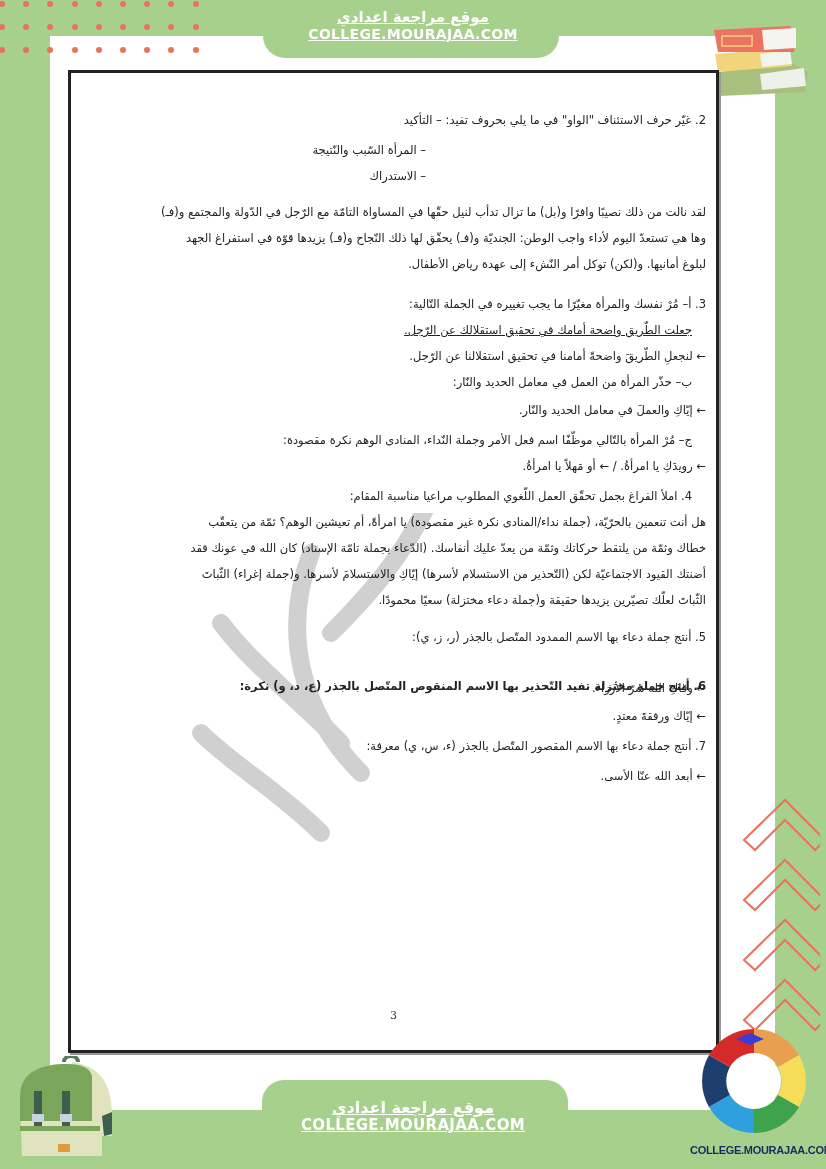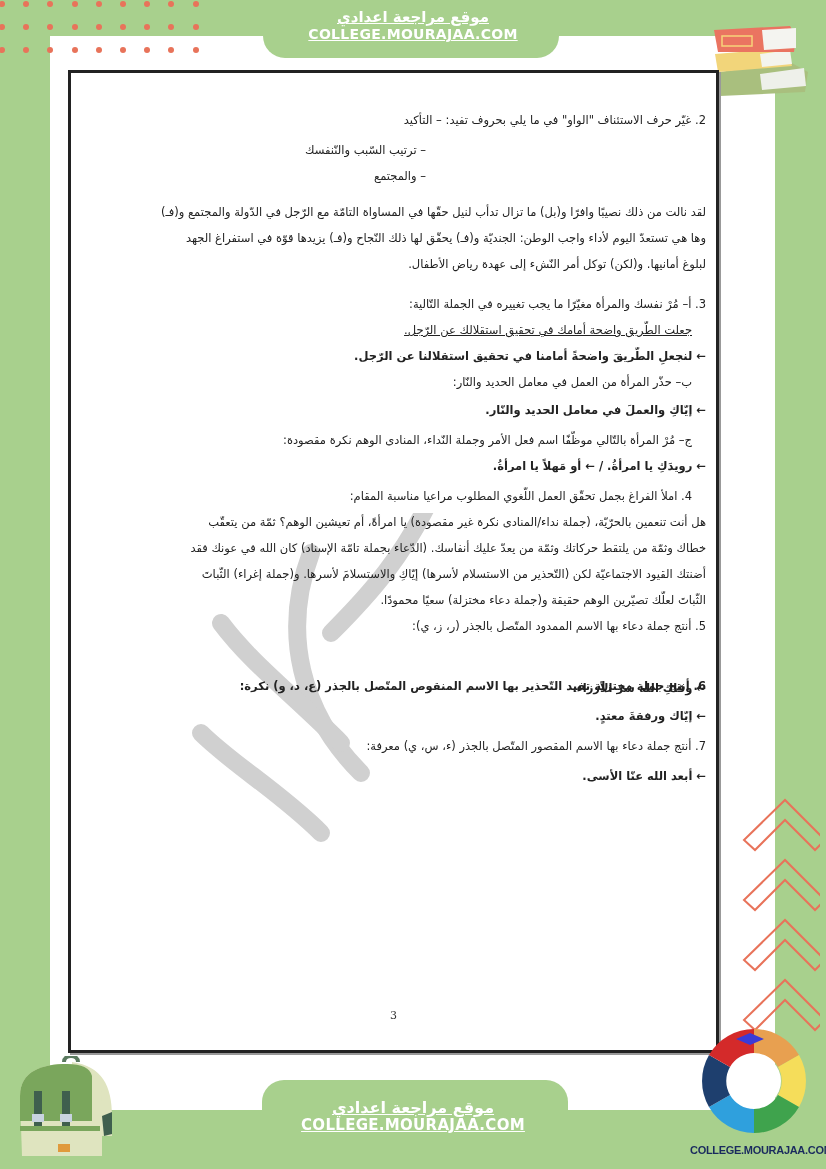--- a/index.html
+++ b/index.html
@@ -6,21 +6,21 @@
   body { width:826px; height:1169px; position:relative; overflow:hidden; background:#ffffff; font-family:"DejaVu Sans", sans-serif; }
   .green { background:#a8d08d; position:absolute; }
   .dots { position:absolute; left:0; top:0; width:200px; height:60px; }
   .dot { position:absolute; width:6px; height:6px; border-radius:50%; background:#e8735a; }
   .banner { position:absolute; left:0; right:0; text-align:center; color:#fff; font-weight:bold; text-decoration:underline; line-height:1.15; }
   .banner .ar { font-size:15px; }
   .banner .en { font-size:14px; letter-spacing:0.3px; }
   .frame { position:absolute; left:68px; top:70px; width:651px; height:983px; background:#fff; border:3px solid #222; box-shadow:2px 2px 0 #999; box-sizing:border-box; }
   .content { position:absolute; left:78px; right:10px; top:36px; direction:rtl; text-align:right; font-family:"DejaVu Sans", sans-serif; color:#222; font-size:11.5px; line-height:1.0; }
   .line { position:absolute; right:0; white-space:nowrap; }
-  .bold { font-weight:bold; }
+  .bold { font-weight:normal; }
   .pagenum { position:absolute; left:0; right:0; bottom:28px; text-align:center; font-size:11px; color:#333; font-family:"DejaVu Serif", serif; }
   .watermark { position:absolute; left:40px; top:440px; width:380px; height:360px; pointer-events:none; }
   .chev { position:absolute; right:6px; width:90px; }
 </style>
 </head>
 <body>
 
 <div class="green" style="left:0;top:0;width:826px;height:36px;"></div>
 <div class="green" style="left:0;top:0;width:50px;height:1169px;"></div>
 <div class="green" style="left:775px;top:0;width:51px;height:1169px;"></div>
@@ -78,41 +78,41 @@
   <svg class="watermark" viewBox="0 0 380 360">
     <g fill="none" stroke="#c8c8c8" stroke-width="18" stroke-linecap="round" opacity="0.85">
       <path d="M330 -40 C 300 40, 250 90, 220 120"></path>
       <path d="M200 40 C 170 120, 190 200, 250 260"></path>
       <path d="M90 220 C 120 250, 170 280, 210 320"></path>
       <path d="M110 110 C 140 150, 180 180, 230 230"></path>
     </g>
   </svg>
   <div class="content">
     <div class="line" style="top:6px;">2. غيّر حرف الاستئناف "الواو" في ما يلي بحروف تفيد: – التأكيد</div>
-    <div class="line" style="top:36px;right:280px;">– ترتيب السّبب والنّنفسك</div>
-    <div class="line" style="top:62px;right:280px;">– والمجتمع</div>
+    <div class="line" style="top:36px;right:280px;">– المرأة السّبب والنّتيجة</div>
+    <div class="line" style="top:62px;right:280px;">– الاستدراك</div>
     <div class="line" style="top:98px;">لقد نالت من ذلك نصيبًا وافرًا و(بل) ما تزال تدأب لنيل حقّها في المساواة التامّة مع الرّجل في الدّولة والمجتمع و(فـ)</div>
     <div class="line" style="top:124px;">وها هي تستعدّ اليوم لأداء واجب الوطن: الجنديّة و(فـ) يحقّق لها ذلك النّجاح و(فـ) يزيدها قوّة في استفراغ الجهد</div>
     <div class="line" style="top:150px;">لبلوغ أمانيها. و(لكن) توكل أمر النّشء إلى عهدة رياض الأطفال.</div>
 
     <div class="line" style="top:190px;">3. أ– مُرْ نفسك والمرأة مغيّرًا ما يجب تغييره في الجملة التّالية:</div>
     <div class="line" style="top:216px;right:14px;text-decoration:underline;">جعلت الطّريق واضحة أمامك في تحقيق استقلالك عن الرّجل.</div>
     <div class="line bold" style="top:242px;">← لنجعلِ الطّريقَ واضحةً أمامنا في تحقيق استقلالنا عن الرّجل.</div>
     <div class="line" style="top:268px;right:14px;">ب– حذّر المرأة من العمل في معامل الحديد والنّار:</div>
     <div class="line bold" style="top:296px;">← إيّاكِ والعملَ في معامل الحديد والنّار.</div>
     <div class="line" style="top:326px;right:14px;">ج– مُرْ المرأة بالتّالي موظّفًا اسم فعل الأمر وجملة النّداء، المنادى الوهم نكرة مقصودة:</div>
     <div class="line bold" style="top:352px;">← رويدَكِ يا امرأةُ.   /   ← أو مَهلاً يا امرأةُ.</div>
 
     <div class="line" style="top:382px;right:14px;">4. املأ الفراغ بجمل تحقّق العمل اللّغوي المطلوب مراعيا مناسبة المقام:</div>
     <div class="line" style="top:408px;">هل أنت تنعمين بالحرّيّة، (جملة نداء/المنادى نكرة غير مقصودة) يا امرأةً، أم تعيشين الوهم؟ ثمّة من يتعقّب</div>
     <div class="line" style="top:434px;">خطاك وثمّة من يلتقط حركاتك وثمّة من يعدّ عليك أنفاسك. (الدّعاء بجملة تامّة الإسناد) كان الله في عونك فقد</div>
     <div class="line" style="top:460px;">أضنتك القيود الاجتماعيّة لكن (التّحذير من الاستسلام لأسرها) إيّاكِ والاستسلامَ لأسرها. و(جملة إغراء) الثّباتَ</div>
-    <div class="line" style="top:486px;">الثّباتَ لعلّك تصيّرين الوهم حقيقة و(جملة دعاء مختزلة) سعيًا محمودًا.</div>
+    <div class="line" style="top:486px;">الثّباتَ لعلّك تصيّرين يزيدها حقيقة و(جملة دعاء مختزلة) سعيًا محمودًا.</div>
 
-    <div class="line" style="top:512px;">5. أنتج جملة دعاء بها الاسم الممدود المتّصل بالجذر (ر، ز، ي):</div>
+    <div class="line" style="top:523px;">5. أنتج جملة دعاء بها الاسم الممدود المتّصل بالجذر (ر، ز، ي):</div>
     <div class="line bold" style="top:574px;margin-left:22px;">← وقاكِ الله شرّ الأرزاء.</div>
     <div class="line" style="top:572px;font-weight:bold;">6. أنتج جملة مختزلة تفيد التّحذير بها الاسم المنقوص المتّصل بالجذر (ع، د، و) نكرة:</div>
     <div class="line bold" style="top:602px;">← إيّاك ورفقةَ معتدٍ.</div>
     <div class="line" style="top:632px;">7. أنتج جملة دعاء بها الاسم المقصور المتّصل بالجذر (ء، س، ي) معرفة:</div>
     <div class="line bold" style="top:662px;">← أبعد الله عنّا الأسى.</div>
   </div>
   <div class="pagenum">3</div>
 </div>
 
 <svg class="chev" style="top:790px;" width="90" height="250" viewBox="0 0 90 250">

